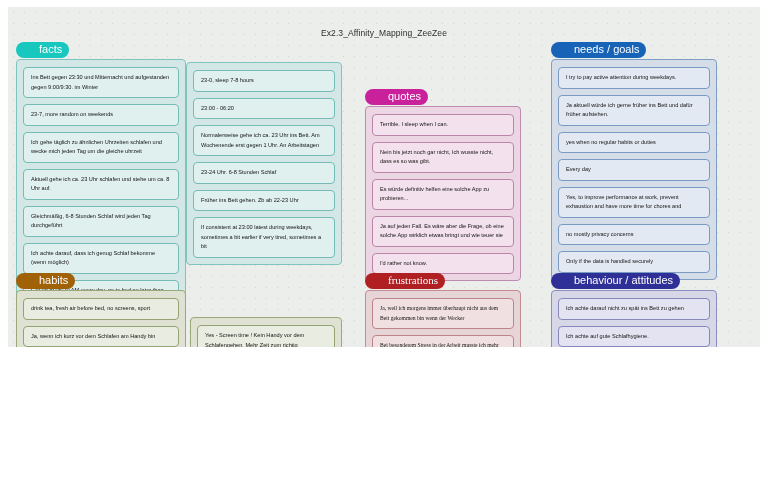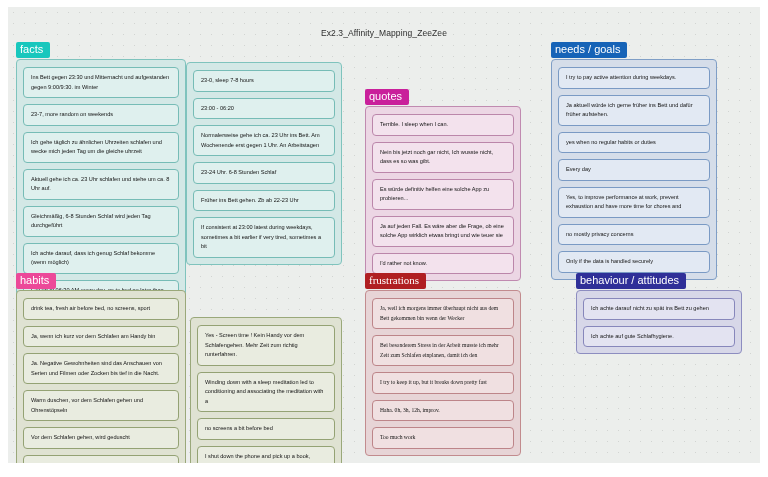--- a/index.html
+++ b/index.html
@@ -11,21 +11,21 @@
     overflow: hidden;
     background: #ffffff;
     font-family: "Liberation Sans", sans-serif;
   }
 
   #board {
     position: absolute;
     left: 8px;
     top: 7px;
     width: 752px;
-    height: 456px;
+    height: 340px;
     background: #eceeec;
     overflow: hidden;
   }
 
   
   #board::before {
     content: "";
     position: absolute;
     inset: 0;
     background-image:
@@ -44,26 +44,26 @@
     color: #2e2e2e;
     letter-spacing: 0.1px;
   }
 
   .cluster {
     position: absolute;
   }
 
   .cluster-header {
     display: inline-block;
-    padding: 1px 7px 2px 4px;
+    padding: 1px 7px 2px 23px;
     font-size: 11px;
     line-height: 13px;
     color: #ffffff;
     white-space: nowrap;
-    border-radius: 2px;
+    border-radius: 8px;
     position: relative;
     z-index: 3;
   }
 
   .cluster-body {
     margin-top: 1px;
     border-radius: 4px;
     border-style: solid;
     border-width: 1px;
     padding: 7px 6px 6px 6px;
@@ -93,21 +93,21 @@
   .c-quotes .cluster-header { background: #c9209b; }
   .c-quotes .cluster-body   { background: #ecd6e4; border-color: #c08ab0; }
   .c-quotes .card           { background: #f3e2ed; border-color: #bb86aa; }
 
   
   .c-needs .cluster-header { background: #1663b7; }
   .c-needs .cluster-body   { background: #d5dde9; border-color: #7f9ec6; }
   .c-needs .card           { background: #e2e9f3; border-color: #7a9ac4; }
 
   
-  .c-habits .cluster-header { background: #ec4899; }
+  .c-habits .cluster-header { background: #a16207; }
   .c-habits .cluster-body   { background: #dfe2d2; border-color: #9aa87a; }
   .c-habits .card           { background: #e9ece0; border-color: #94a274; }
 
   
   .c-frust .cluster-header { background: #b01f22; }
   .c-frust .cluster-body   { background: #e7d4d6; border-color: #c28b8e; }
   .c-frust .card           { background: #f0e0e1; border-color: #bd8589; }
 
   
   .c-behav .cluster-header { background: #2f2f98; }
@@ -115,21 +115,21 @@
   .c-behav .card           { background: #e3e3f1; border-color: #8787bb; }
 
   
   .c-facts  { left: 8px;   top: 32px;  width: 170px; }
   .c-facts2 { left: 178px; top: 55px;  width: 156px; }
   .c-quotes { left: 357px; top: 79px;  width: 156px; }
   .c-needs  { left: 543px; top: 32px;  width: 166px; }
   .c-habits { left: 8px;   top: 263px; width: 170px; }
   .c-habits2{ left: 182px; top: 310px; width: 152px; }
   .c-frust  { left: 357px; top: 263px; width: 156px; font-family: Liberation Serif, serif; }
-  .c-behav  { left: 543px; top: 263px; width: 166px; margin-left: 25px; }
+  .c-behav  { left: 543px; top: 263px; width: 166px; }
 
   .headerless > .cluster-body { margin-top: 0; }
 </style>
 </head>
 <body>
 
 <div id="board">
 
   <div id="canvas-title">Ex2.3_Affinity_Mapping_ZeeZee</div>
 

